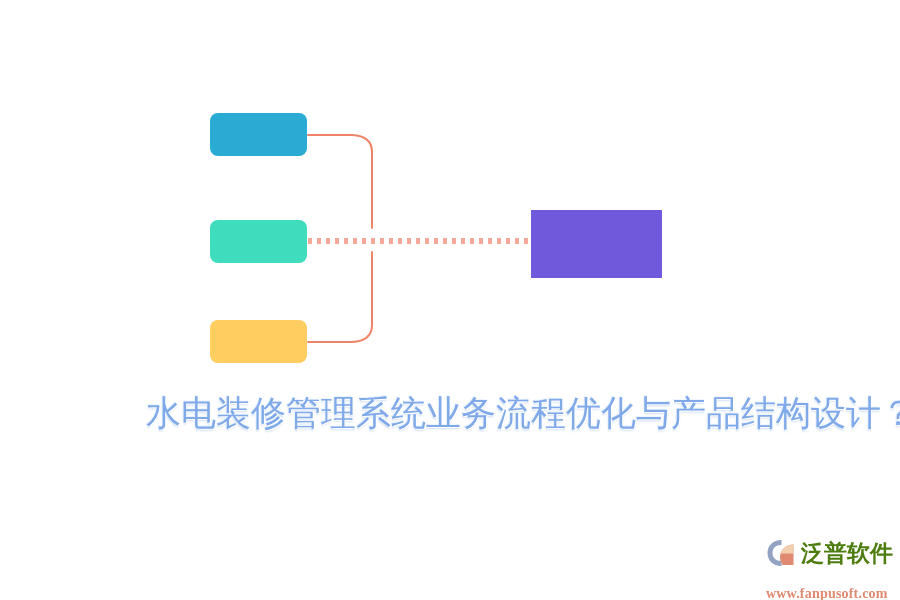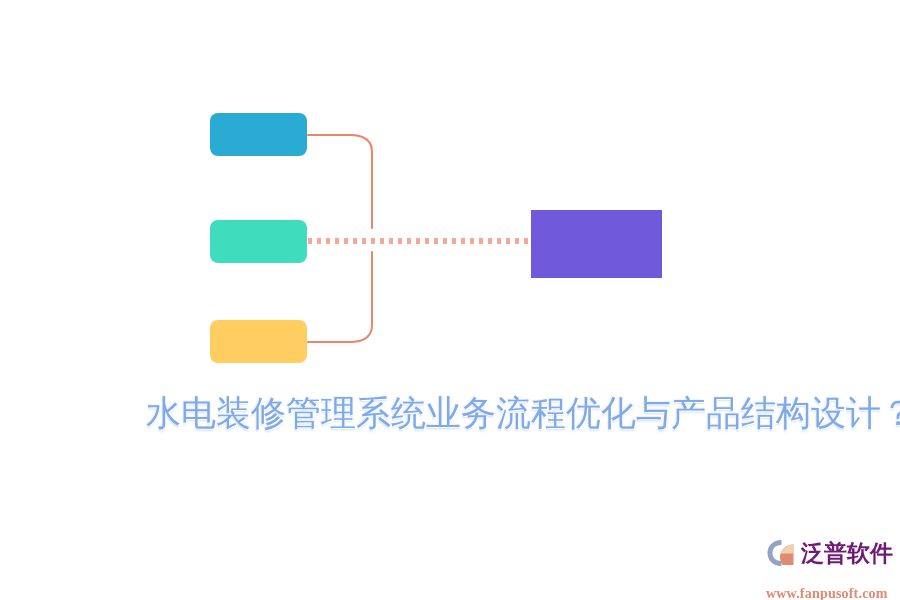--- a/index.html
+++ b/index.html
@@ -110,21 +110,21 @@
   .logo-mark {
     width: 32px;
     height: 30px;
     flex: 0 0 32px;
     margin-right: 3px;
   }
   .logo-word {
     font-family: "DejaVu Sans", "Liberation Sans", sans-serif;
     font-size: 23px;
     font-weight: 700;
-    color: #701a75;
+    color: #4d7c0f;
     line-height: 30px;
     letter-spacing: 0px;
     white-space: nowrap;
   }
   .logo-url {
     font-family: "Liberation Serif", "DejaVu Serif", serif;
     font-size: 14px;
     font-weight: 700;
     color: #e08a72;
     letter-spacing: 0.2px;

